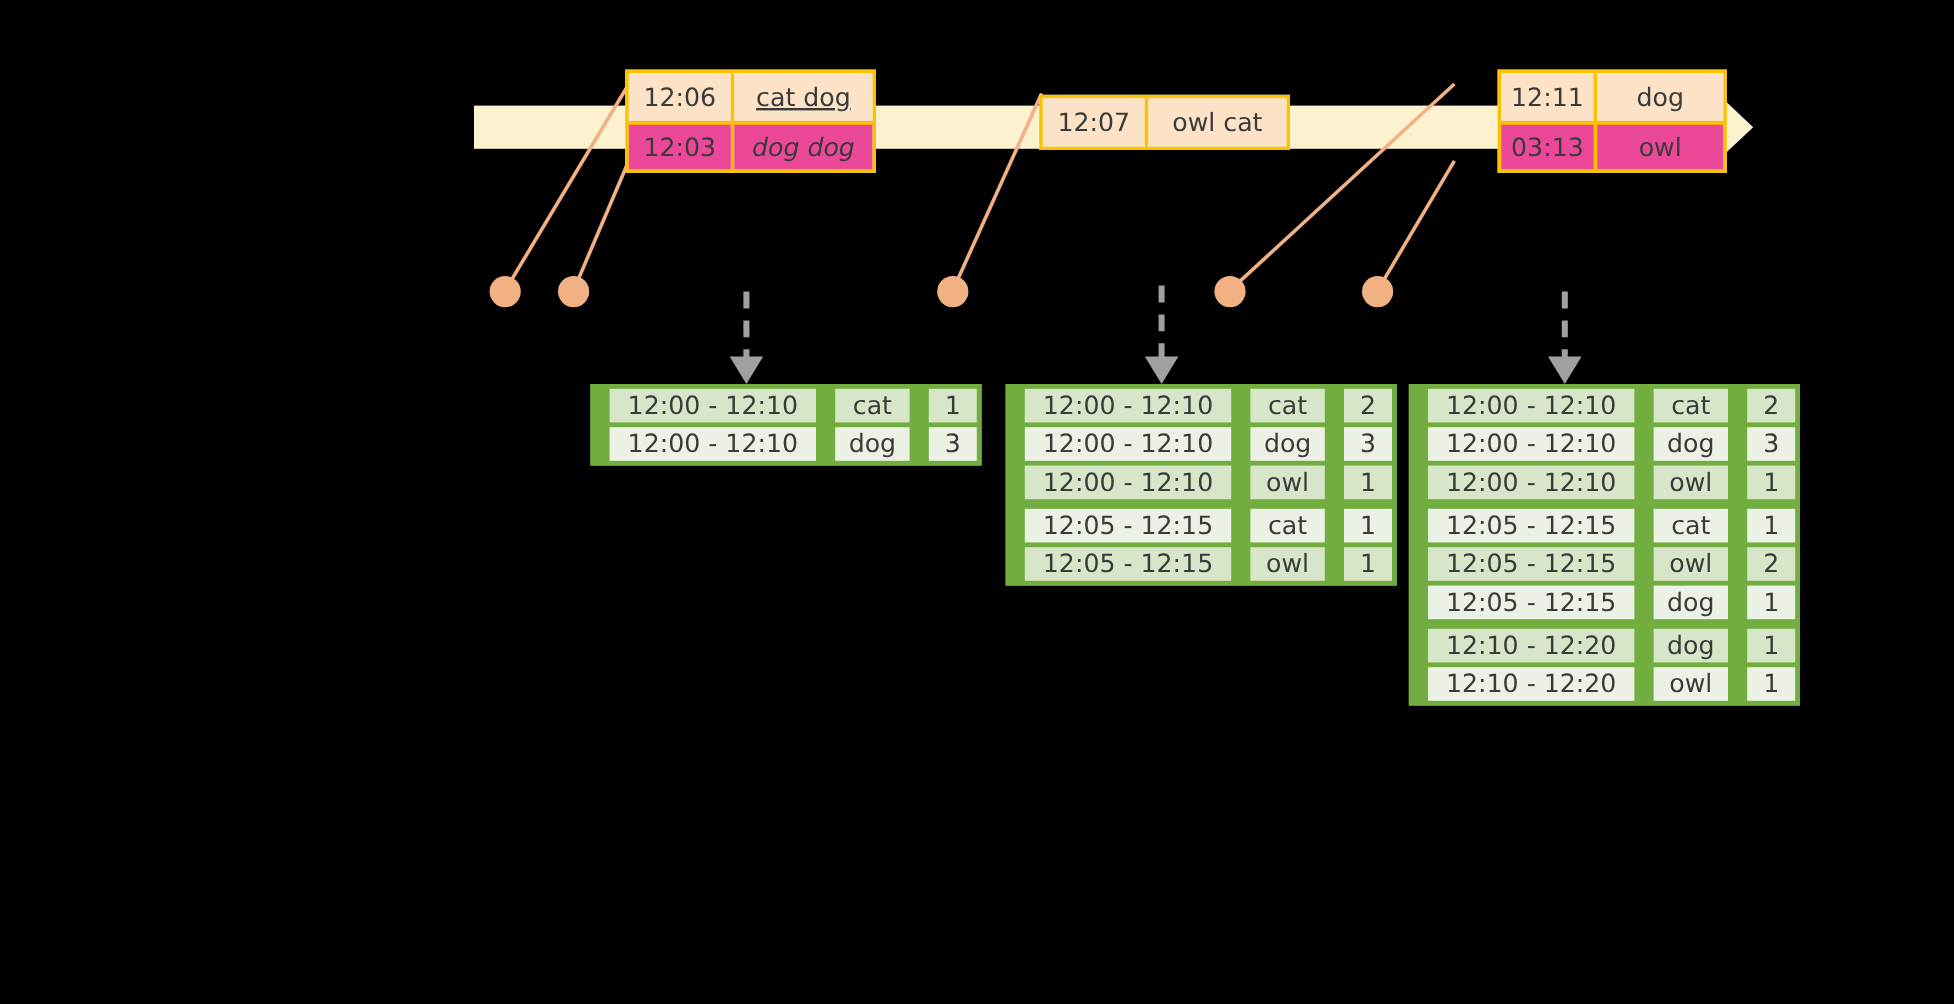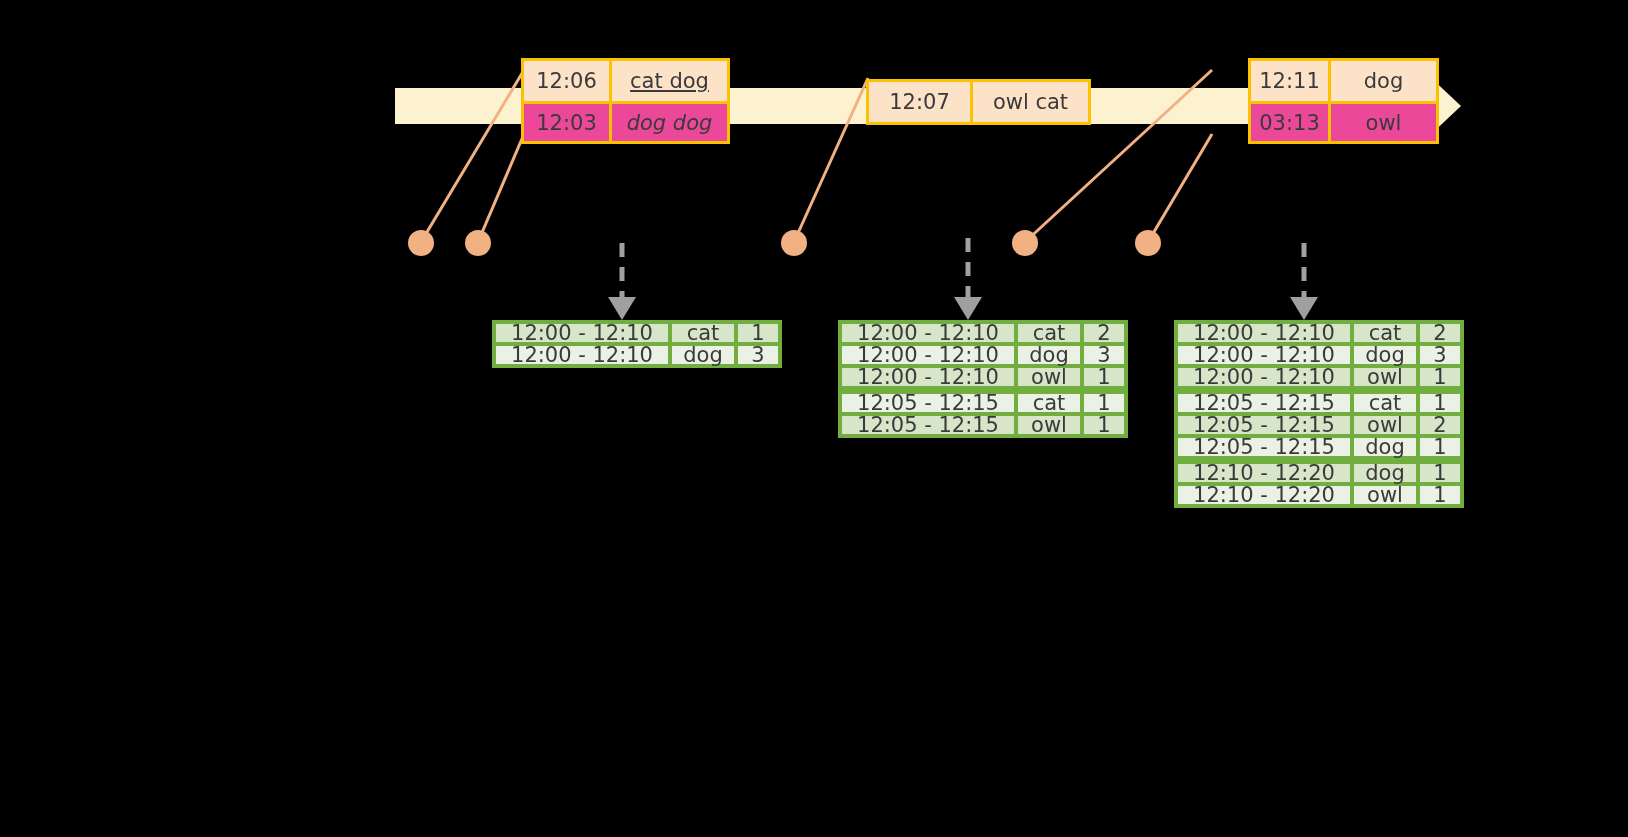--- a/index.html
+++ b/index.html
@@ -96,24 +96,25 @@
   .rt-row {
     display: flex;
     gap: 4px;
     padding: 0 0 4px 0;
   }
   .rt-row:last-child { padding-bottom: 0; }
   .rt-cell {
     display: flex;
     align-items: center;
     justify-content: center;
-    height: 18px;
+    height: 28px;
     font-size: 21px;
     color: #3a3a3a;
     white-space: nowrap;
+    margin-left: 12px;
   }
   .rt-shade-dark { background: #d7e5c9; }
   .rt-shade-light { background: #ebf1e5; }
   .rt-c-window { width: 172px; }
   .rt-c-word   { width: 62px; }
   .rt-c-count  { width: 40px; }
   .rt-group-gap { padding-bottom: 8px; }
 </style>
 </head>
 <body>
@@ -151,21 +152,21 @@
       <div class="ev-cell ev-shade-dark" style="width:115px;text-decoration:underline;">cat dog</div>
     </div>
     <div class="event-row">
       <div class="ev-cell ev-time ev-shade-light" style="width:88px;">12:03</div>
       <div class="ev-cell ev-shade-light" style="width:115px;font-style:italic;">dog dog</div>
     </div>
   </div>
 
   <div class="event-box" style="left:866px; top:79px;">
     <div class="event-row">
-      <div class="ev-cell ev-time ev-shade-dark" style="width:104px;">12:07</div>
+      <div class="ev-cell ev-time ev-shade-dark" style="width:88px;">12:07</div>
       <div class="ev-cell ev-shade-dark" style="width:115px;">owl cat</div>
     </div>
   </div>
 
   <div class="event-box" style="left:1248px; top:58px;">
     <div class="event-row">
       <div class="ev-cell ev-time ev-shade-dark" style="width:80px;">12:11</div>
       <div class="ev-cell ev-shade-dark" style="width:105px;">dog</div>
     </div>
     <div class="event-row">

